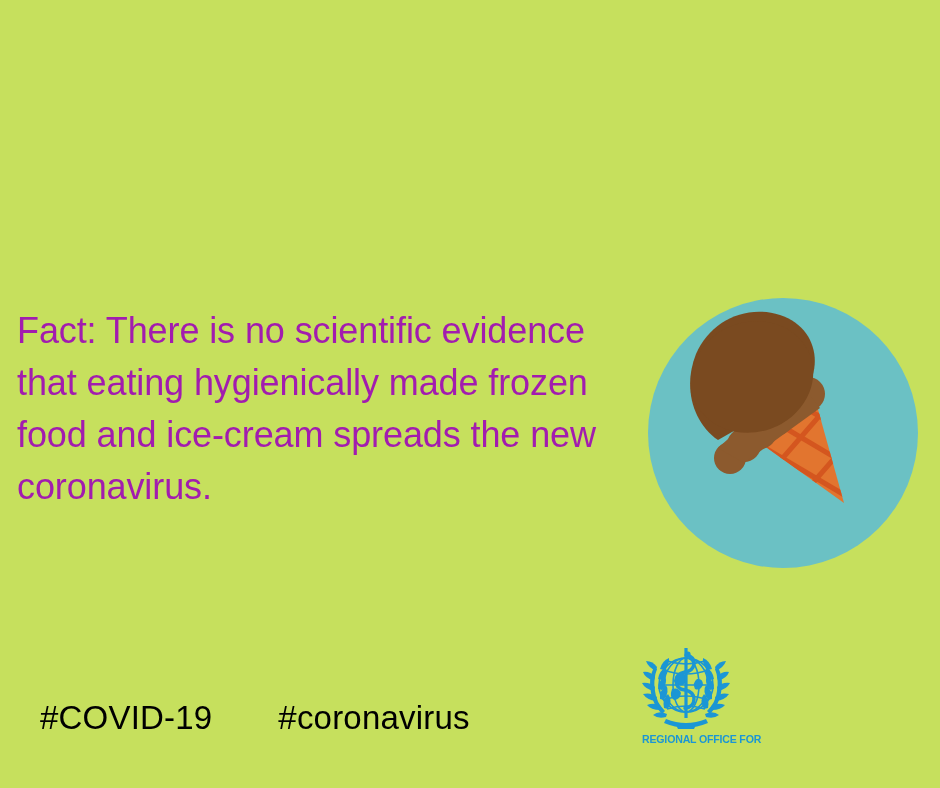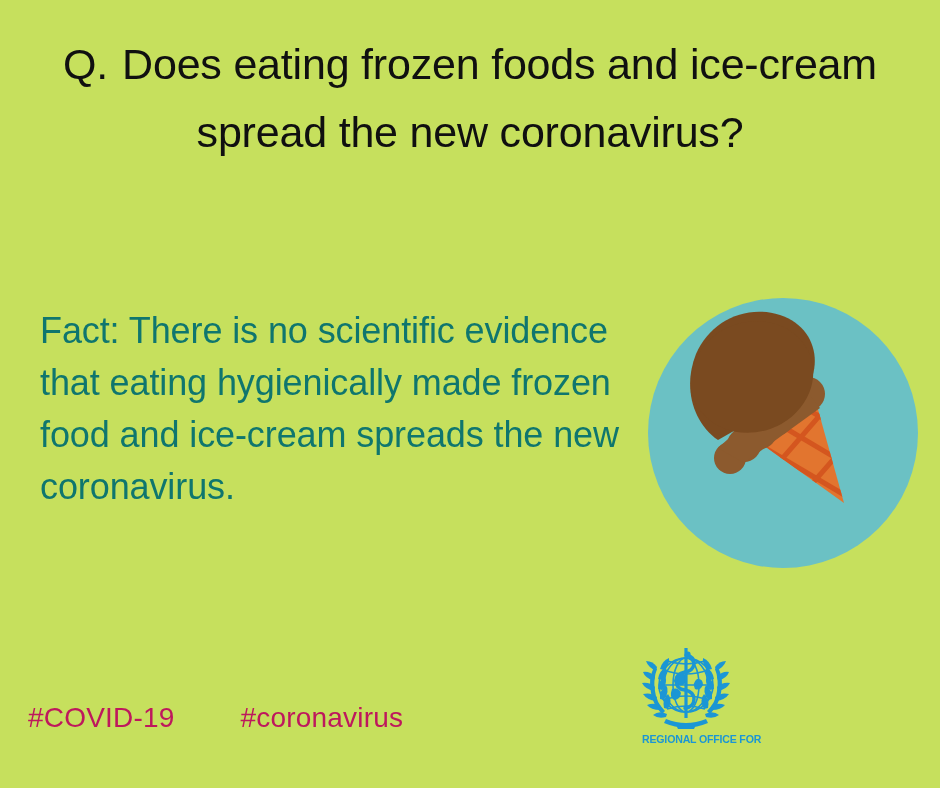--- a/index.html
+++ b/index.html
@@ -36,37 +36,37 @@
     padding: 0 50px;
     box-sizing: border-box;
   }
   #question .qmark {
     margin-right: 14px;
   }
 
   
   #fact {
     position: absolute;
-    left: 40px;
+    left: 17px;
     top: 305px;
     width: 590px;
-    color: #0f766e;
+    color: #a21caf;
     font-size: 36px;
     line-height: 52px;
     font-weight: 400;
     letter-spacing: -0.1px;
   }
 
   
   #hashtags {
     position: absolute;
-    left: 28px;
+    left: 40px;
     top: 698px;
-    color: #be185d;
-    font-size: 28px;
+    color: #000000;
+    font-size: 33px;
     line-height: 40px;
     letter-spacing: 0.2px;
     white-space: nowrap;
   }
   #hashtags .tag-gap {
     display: inline-block;
     width: 66px;
   }
 
   
@@ -147,23 +147,20 @@
     white-space: nowrap;
     transform: scaleX(0.97);
     transform-origin: left center;
   }
 </style>
 </head>
 <body>
 
 <div id="card">
 
-  <div id="question">
-    <span class="qmark">Q.</span><span>Does eating frozen foods and ice-cream spread the new coronavirus?</span>
-  </div>
 
   <div id="fact">Fact: There is no scientific evidence that eating hygienically made frozen food and ice-cream spreads the new coronavirus.</div>
 
   <div id="hashtags">
     <span>#COVID-19</span><span class="tag-gap"></span><span>#coronavirus</span>
   </div>
 
   <div id="icecream">
     <svg viewBox="0 0 270 270" xmlns="http://www.w3.org/2000/svg">
       <circle cx="135" cy="135" r="135" fill="#6bc1c4"></circle>

